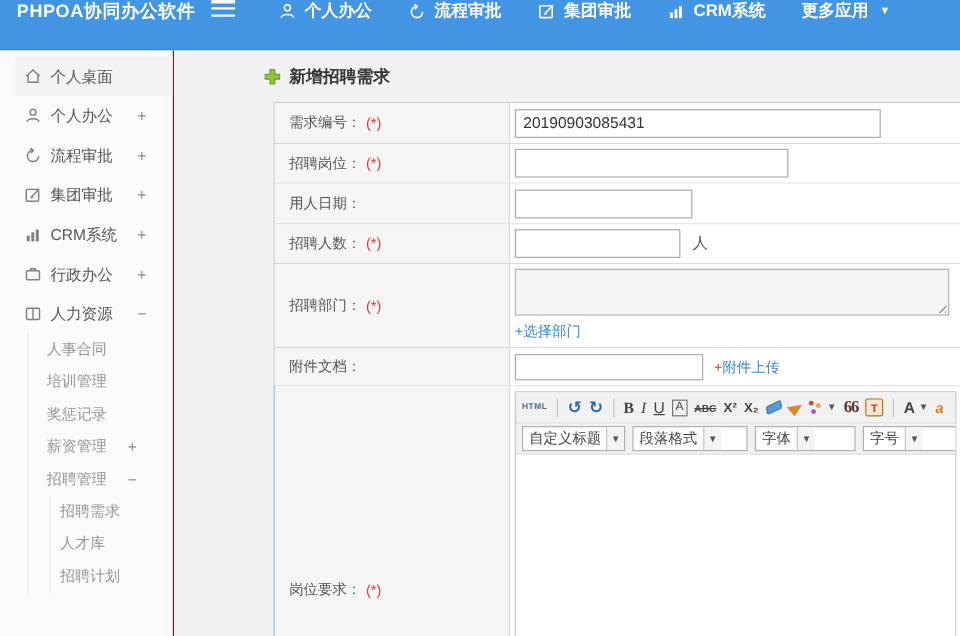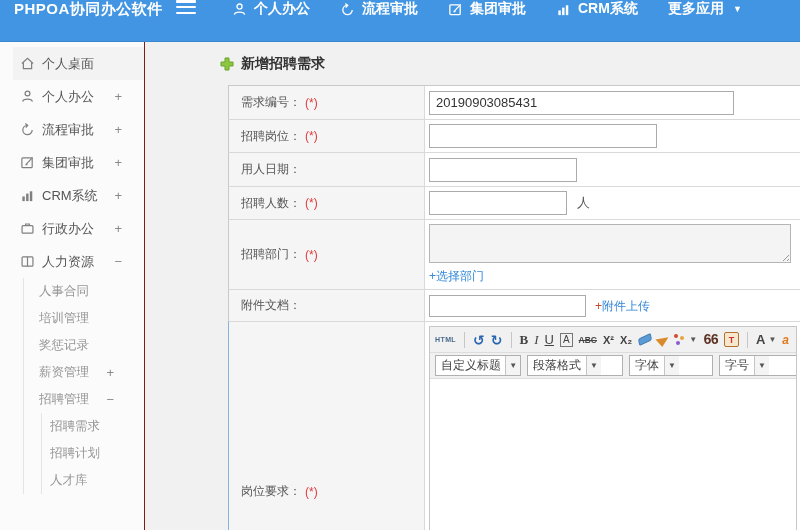--- a/index.html
+++ b/index.html
@@ -82,21 +82,21 @@
   .t-strike { font-size:8.5px; font-weight:bold; text-decoration:line-through; }
   .t-supsub { font-size:11px; font-weight:bold; }
   .t-eraser { width:14px; height:7px; background:#5b9bd5; border:1px solid #3f7cb5;
     border-radius:2px; transform:rotate(-25deg) skewX(-15deg); }
   .t-brush { width:0; height:0; border-left:7px solid transparent; border-right:3px solid transparent;
     border-bottom:11px solid #d98a2b; transform:rotate(48deg); }
   .t-palette { position:relative; width:12px; height:12px; }
   .t-palette i { position:absolute; width:4px; height:4px; border-radius:50%; background:#d04b2e; }
   .t-palette i:nth-child(2){ left:6px; top:2px; background:#e8a33d; }
   .t-palette i:nth-child(3){ left:2px; top:7px; background:#8a5bd5; }
-  .t-quote { font-family:Liberation Mono, monospace; font-weight:bold; color:#5d3325; font-size:14px; letter-spacing:-1px; }
+  .t-quote { font-family:Liberation Serif, serif; font-weight:bold; color:#5d3325; font-size:14px; letter-spacing:-1px; }
   .t-paste { width:15px; height:15px; border:1px solid #b0722d; border-radius:2px; background:#f7e7cf;
     display:flex; align-items:center; justify-content:center; font-size:9px; font-weight:bold; color:#c33; }
   .t-fore { font-weight:bold; font-size:13px; }
   .t-caret { font-size:8px; color:#555; margin-left:3px; }
   .t-hilite { color:#e07b1f; font-weight:bold; font-style:italic; font-size:12px; }
   .sel-box { display:flex; align-items:center; height:21px; border:1px solid #b0b0b0; background:#fff;
     font-size:12px; color:#444; cursor:pointer; flex-shrink:0; }
   .sel-box .sel-label { padding:0 5px; overflow:hidden; }
   .sel-box .sel-caret { width:15px; align-self:stretch; display:flex; align-items:center; justify-content:center;
     border-left:1px solid #c4c4c4; font-size:8px; color:#555; background:#f4f4f4; }
@@ -247,24 +247,24 @@
     </div>
     <div class="sb-item">
       <span>招聘管理</span>
       <span class="sb-toggle">−</span>
     </div>
     <div class="sb-sub2">
       <div class="sb-item">
         <span>招聘需求</span>
       </div>
       <div class="sb-item">
+        <span>人才库</span>
+      </div>
+      <div class="sb-item">
         <span>招聘计划</span>
-      </div>
-      <div class="sb-item">
-        <span>人才库</span>
       </div>
     </div>
   </div>
 </div>
 
 <div class="main">
   <div class="page-title">
     <span>
       <svg width="14" height="14" viewBox="0 0 14 14">
         <path d="M5,1 h4 v4 h4 v4 h-4 v4 h-4 v-4 h-4 v-4 h4 z" fill="#8dc63f" stroke="#6aa32c" stroke-width="1"></path>

